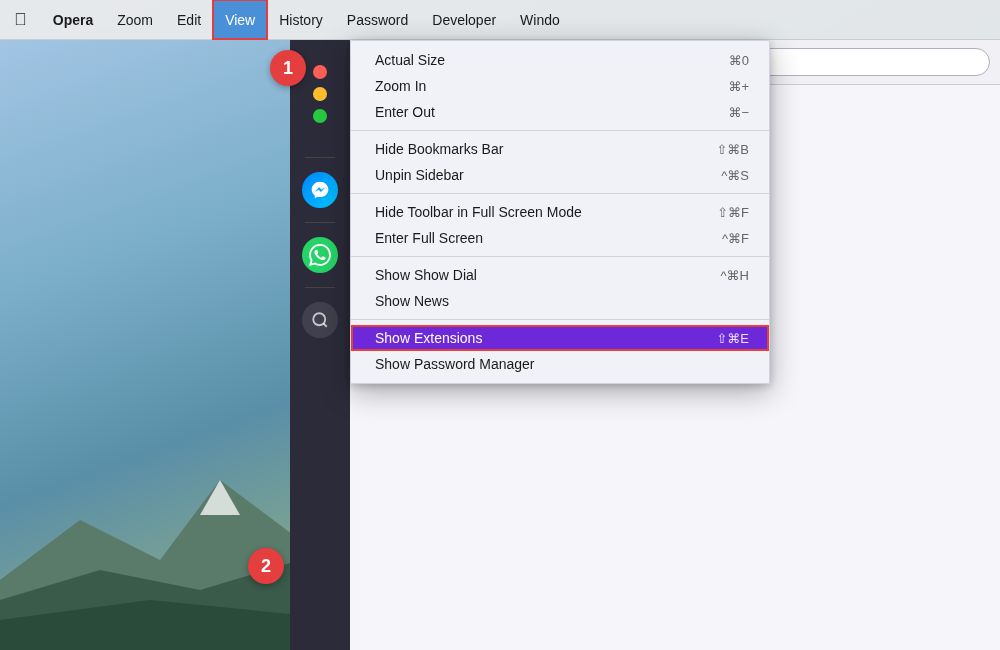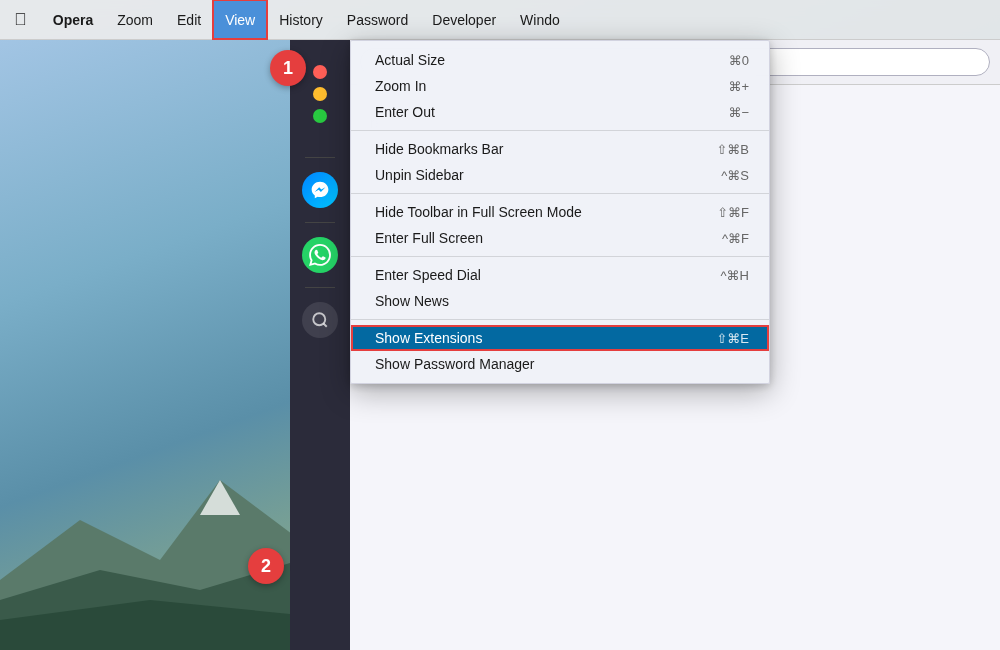--- a/index.html
+++ b/index.html
@@ -131,21 +131,21 @@
       align-items: center;
       justify-content: space-between;
       padding: 5px 20px 5px 24px;
       font-size: 14px;
       color: #1a1a1a;
       cursor: pointer;
       height: 26px;
     }
 
     .menu-item.highlighted {
-      background: #0369a1;
+      background: #6d28d9;
       color: white;
       outline: 2px solid #e53e3e;
       outline-offset: -2px;
       gap: 28px;
     }
 
     .menu-item .shortcut {
       font-size: 13px;
       color: #666;
       margin-left: 20px;
@@ -381,21 +381,21 @@
     <span class="shortcut">⇧⌘F</span>
   </div>
   <div class="menu-item">
     <span class="menu-item-label">Enter Full Screen</span>
     <span class="shortcut">^⌘F</span>
   </div>
 
   <div class="menu-separator"></div>
 
   <div class="menu-item">
-    <span class="menu-item-label">Enter Speed Dial</span>
+    <span class="menu-item-label">Show Show Dial</span>
     <span class="shortcut">^⌘H</span>
   </div>
   <div class="menu-item">
     <span class="menu-item-label">Show News</span>
     <span class="shortcut"></span>
   </div>
 
   <div class="menu-separator"></div>
 
 

